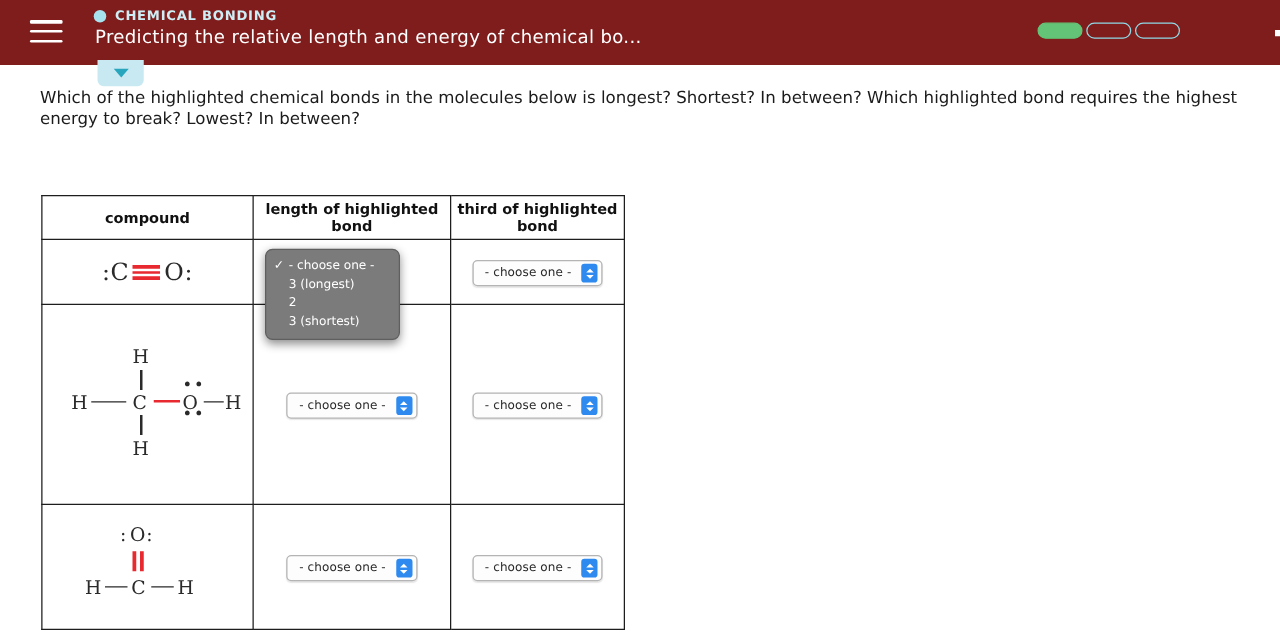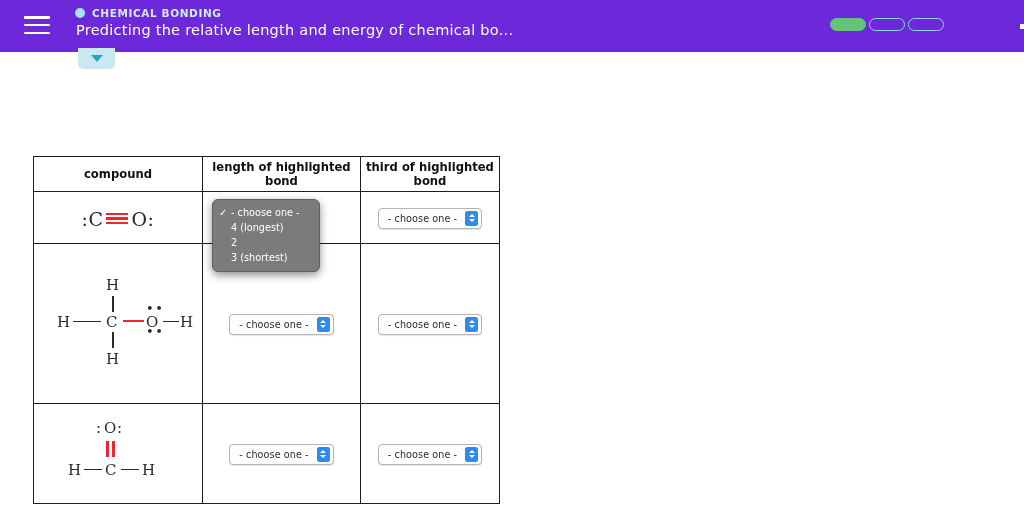--- a/index.html
+++ b/index.html
@@ -4,21 +4,21 @@
 <style>
   html,body{margin:0;padding:0;}
   body{
     width:1024px;height:511px;overflow:hidden;background:#ffffff;
     font-family:"DejaVu Sans","Liberation Sans",sans-serif;
   }
 
   
   .appbar{
     position:absolute;left:0;top:0;width:1024px;height:52px;
-    background:#6d28d9;
+    background:#7f1d1d;
   }
   .hamburger{
     position:absolute;left:24px;top:14px;width:26px;height:22px;
     display:flex;flex-direction:column;justify-content:space-between;
     padding:2px 0;box-sizing:border-box;cursor:pointer;
   }
   .hamburger i{display:block;height:2.5px;background:#ffffff;border-radius:1px;}
   .crumb{
     position:absolute;left:75px;top:7px;
     display:flex;align-items:center;gap:7px;
@@ -174,20 +174,21 @@
     <div class="pseg"></div>
   </div>
   <div class="edge-nub"></div>
 </div>
 
 <div class="collapse-tab">
   <span class="chev"></span>
 </div>
 
 <div class="prompt">
+  <div class="p1">Which of the highlighted chemical bonds in the molecules below is longest? Shortest? In between? Which highlighted bond requires the highest energy to break? Lowest? In between?</div>
 </div>
 
 <table class="tbl">
   <tbody>
       <tr>
     <th class="col-c">compound</th>
     <th class="col-l">length of highlighted bond</th>
     <th class="col-e">third of highlighted bond</th>
   </tr>
 
@@ -297,21 +298,21 @@
 </tbody>
   </table>
 
 <div class="dropdown">
   <div class="dd-item">
     <span class="dd-check">✓</span>
     <span class="dd-lbl">- choose one -</span>
   </div>
   <div class="dd-item">
     <span class="dd-check"></span>
-    <span class="dd-lbl">4 (longest)</span>
+    <span class="dd-lbl">3 (longest)</span>
   </div>
   <div class="dd-item">
     <span class="dd-check"></span>
     <span class="dd-lbl">2</span>
   </div>
   <div class="dd-item">
     <span class="dd-check"></span>
     <span class="dd-lbl">3 (shortest)</span>
   </div>
 </div>

